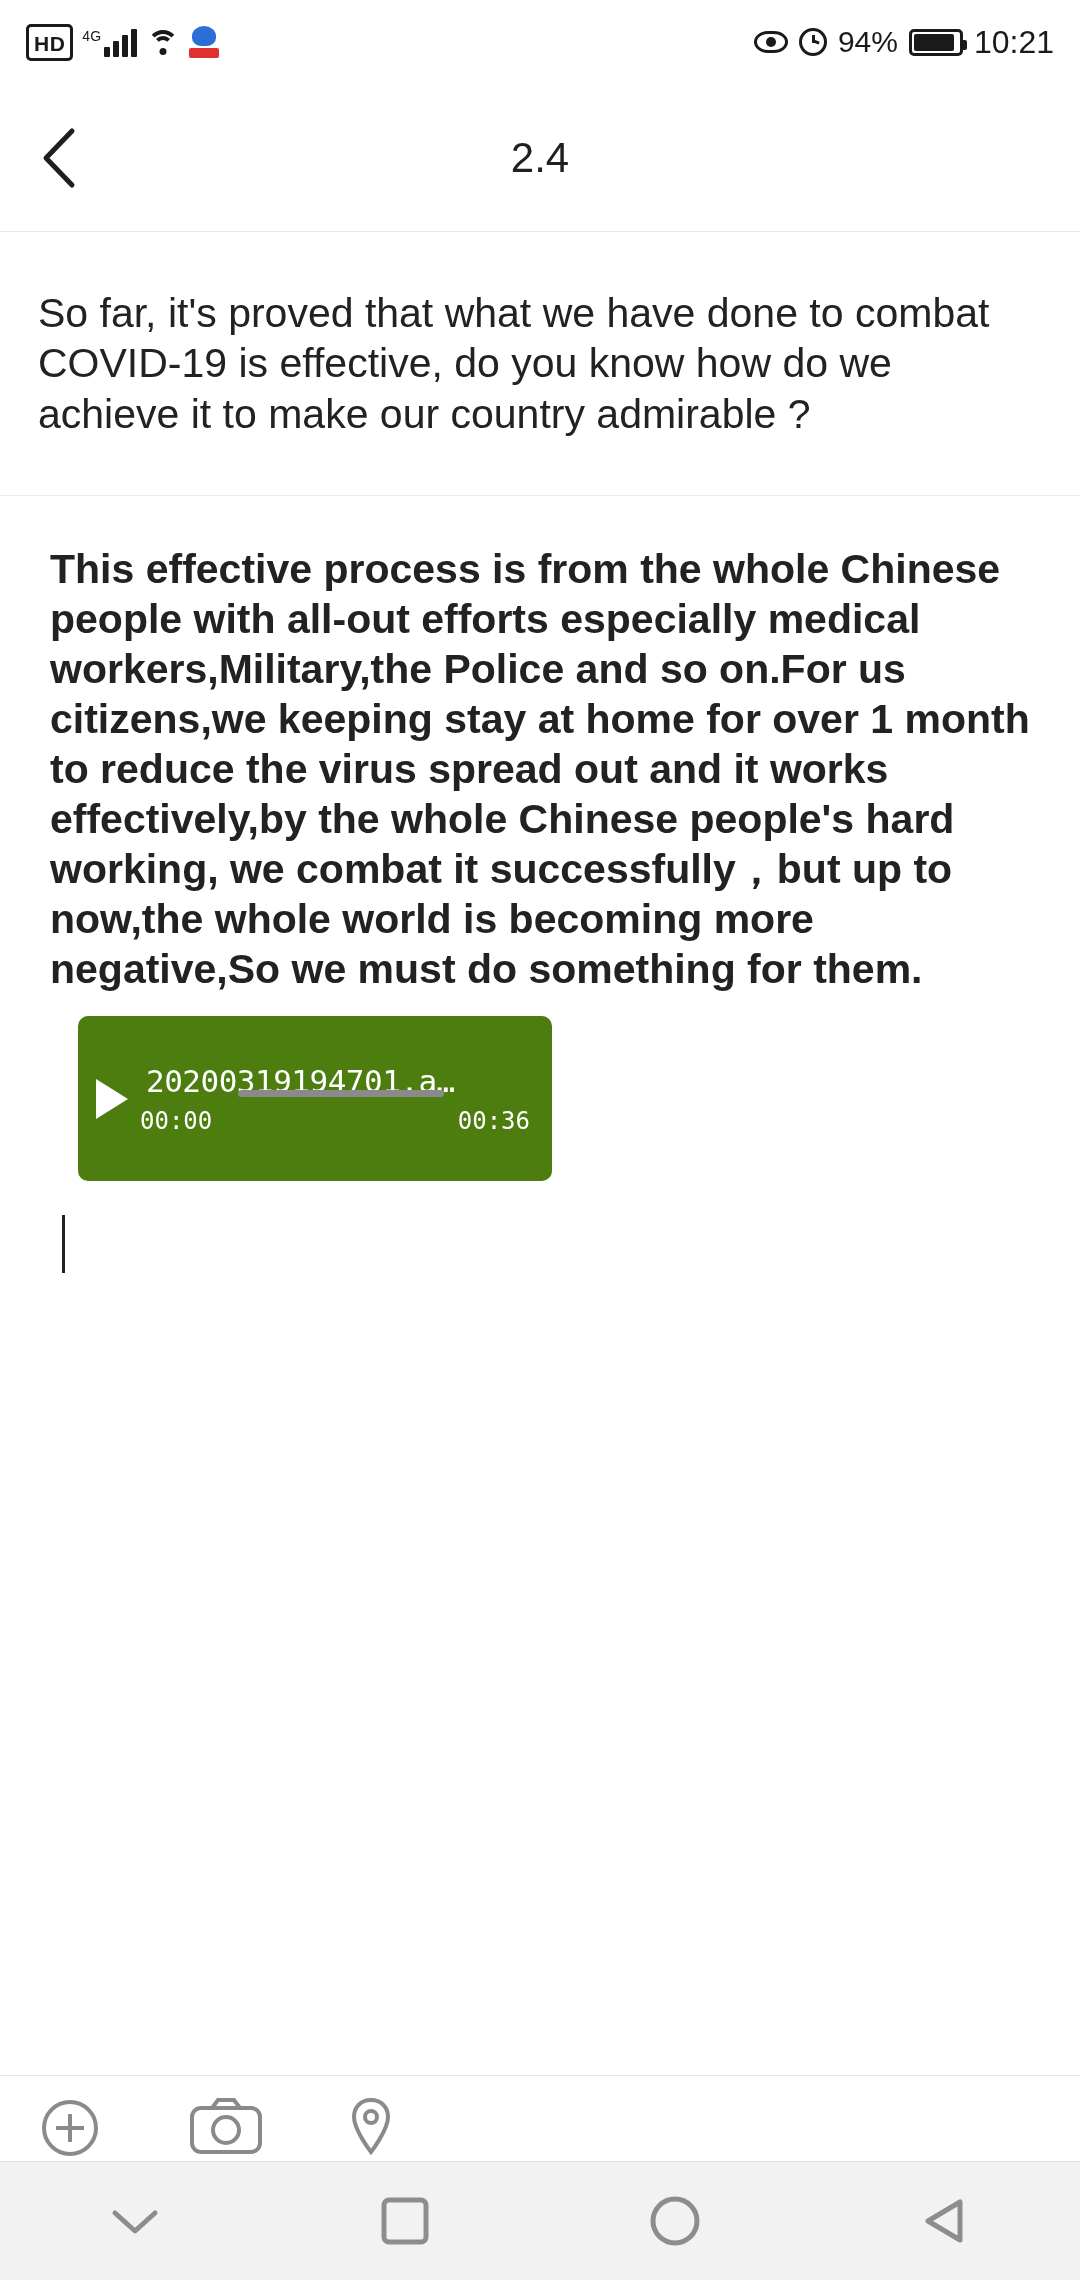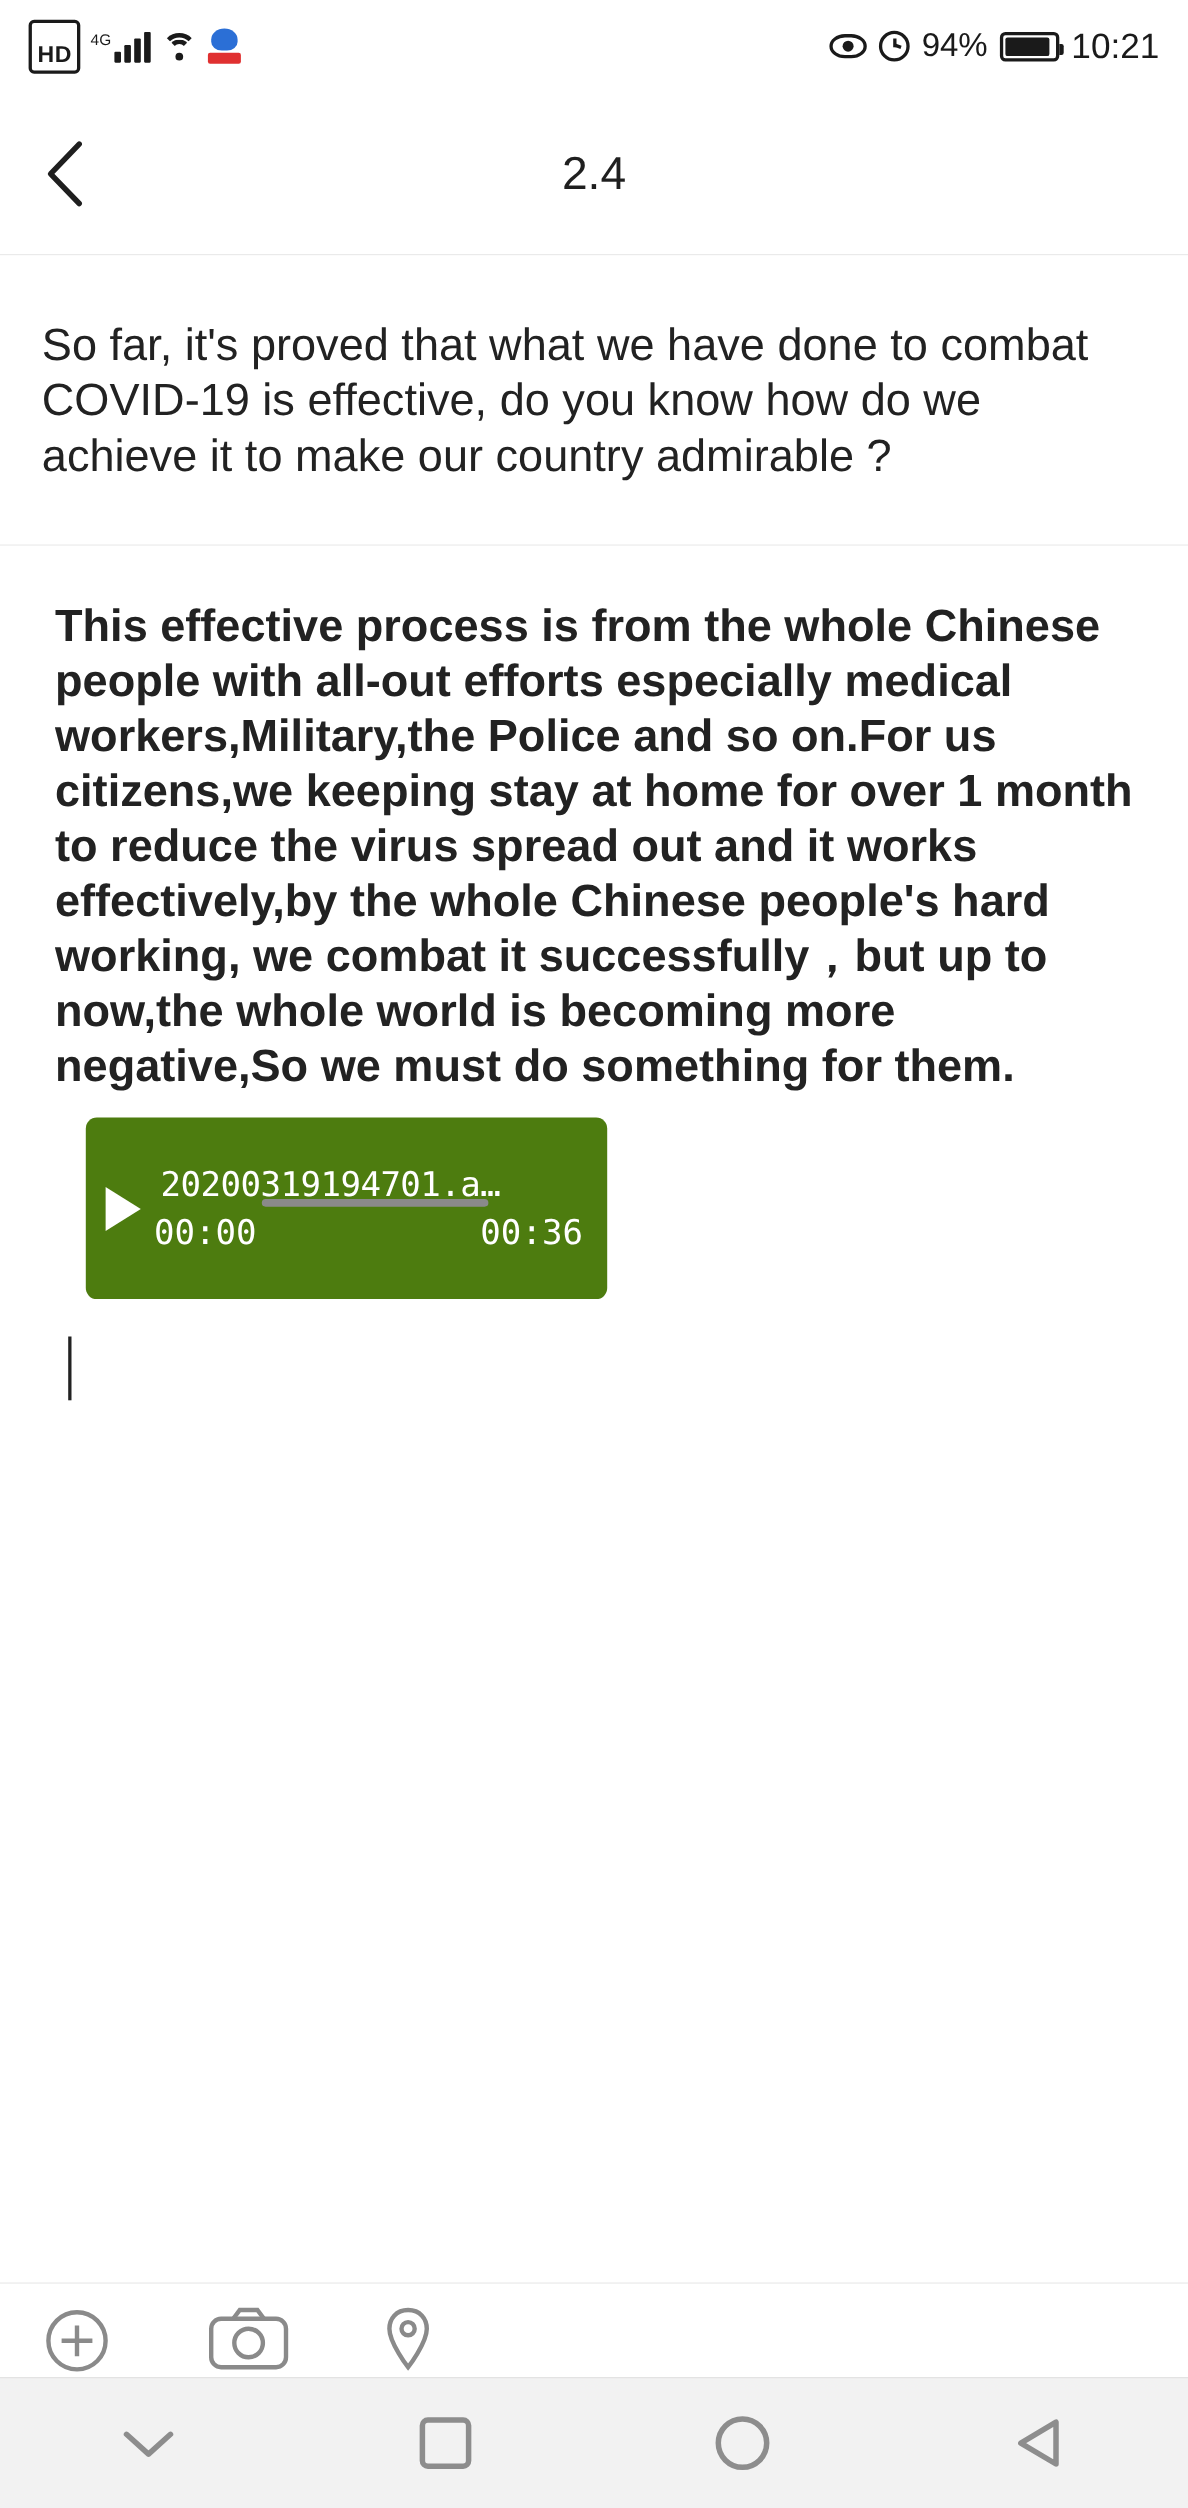--- a/index.html
+++ b/index.html
@@ -34,21 +34,21 @@
     display: flex;
     align-items: center;
   }
   .status-left { gap: 9px; }
   .status-right { gap: 11px; }
   .hd-badge {
     font-size: 21px;
     font-weight: bold;
     border: 3px solid #1a1a1a;
     border-radius: 5px;
-    padding: 16px 5px 1px 5px;
+    padding: 4px 5px 1px 5px;
     line-height: 26px;
     letter-spacing: 0.5px;
   }
   .sig-wrap { display: flex; align-items: flex-end; gap: 2px; position: relative; }
   .sig-g { font-size: 14px; line-height: 19px; margin-right: 1px; align-self: flex-start; }
   .bars { display: flex; align-items: flex-end; gap: 3px; height: 30px; }
   .bars i { display: block; width: 6px; background: #1a1a1a; border-radius: 1px; }
   .bars i:nth-child(1) { height: 10px; }
   .bars i:nth-child(2) { height: 16px; }
   .bars i:nth-child(3) { height: 22px; }
@@ -194,21 +194,21 @@
     font-size: 31px;
     font-family: "DejaVu Sans Mono", monospace;
     letter-spacing: -0.5px;
     text-align: left;
     padding-left: 6px;
     white-space: nowrap;
     overflow: hidden;
   }
   .audio-times {
     display: flex; align-items: center; justify-content: space-between;
-    color: #ffffff; font-size: 31px;
+    color: #ffffff; font-size: 24px;
     font-family: "DejaVu Sans Mono", monospace;
   }
   .progress {
     position: absolute;
     left: 160px;
     right: 108px;
     top: 74px;
     height: 7px;
     background: #8a8a8a;
     border-radius: 4px;

